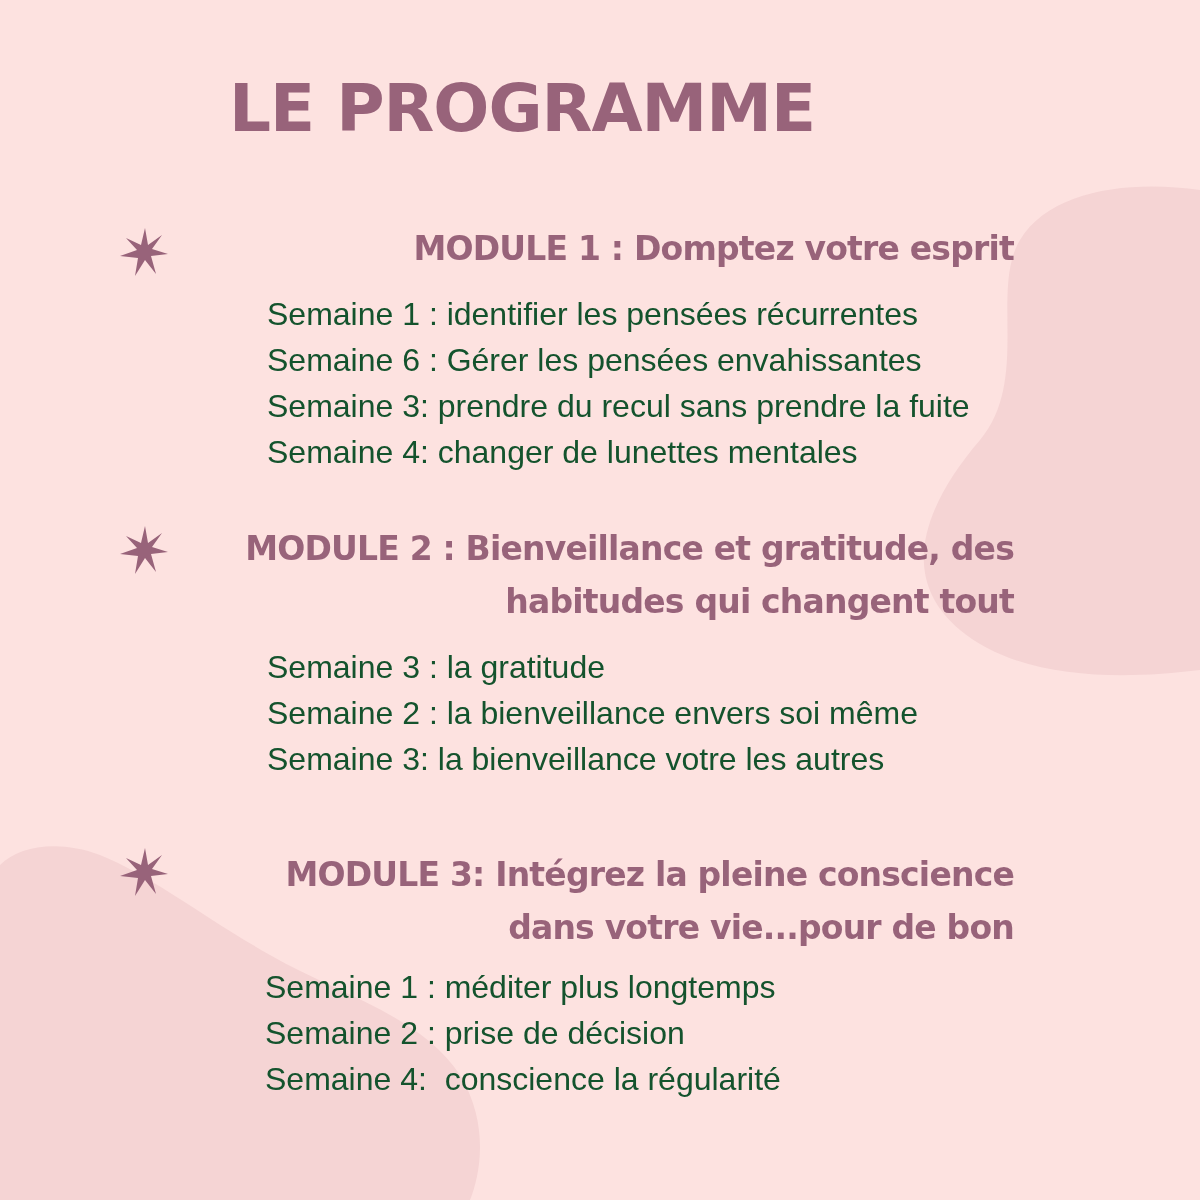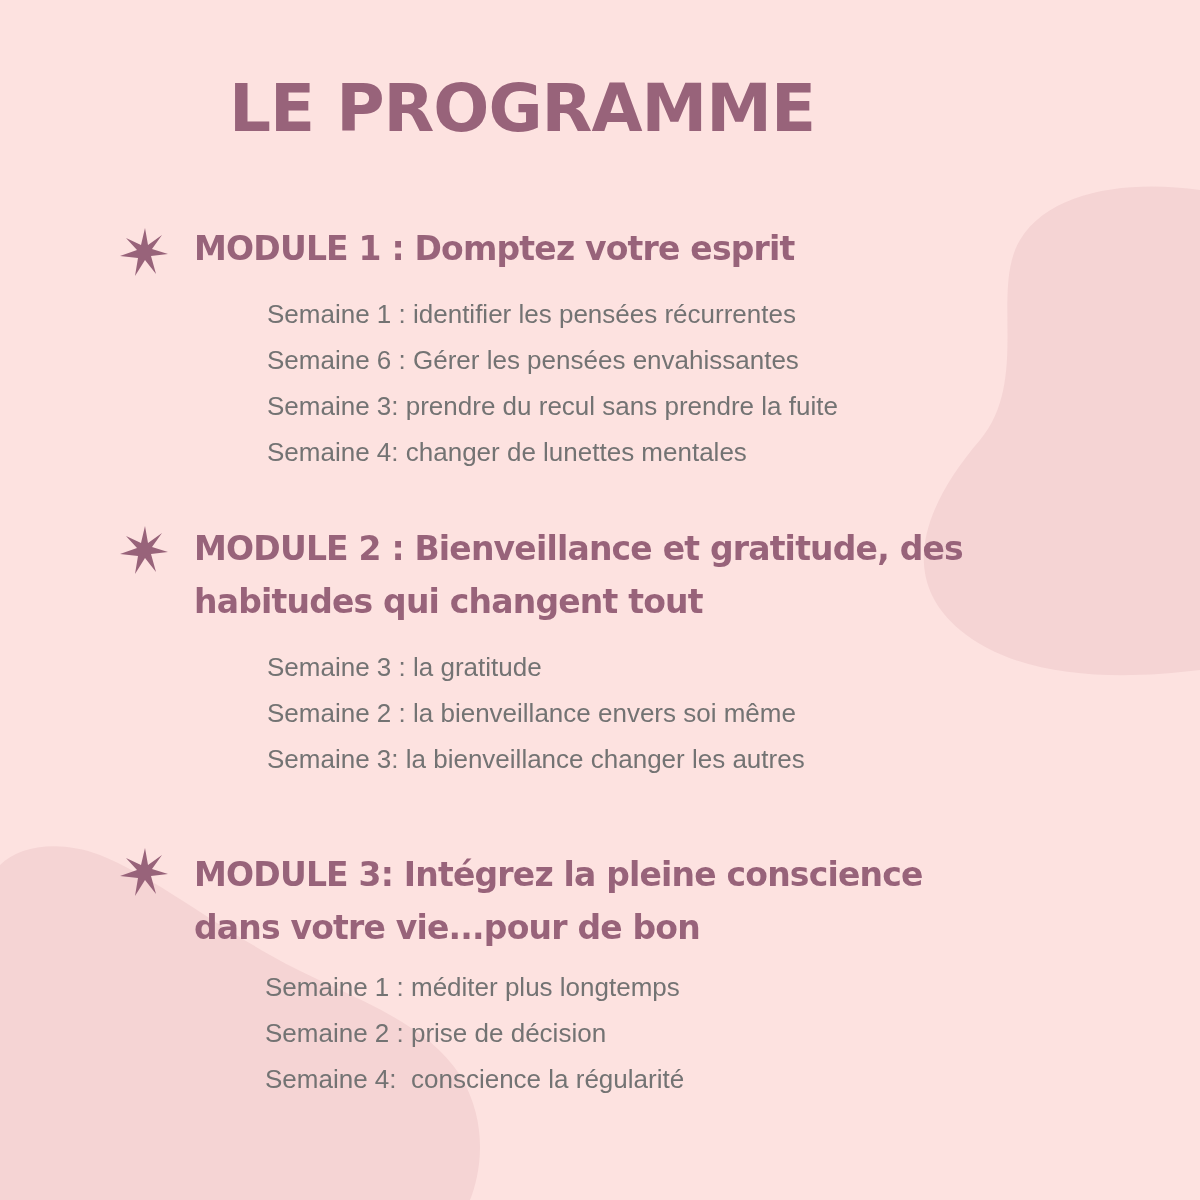--- a/index.html
+++ b/index.html
@@ -16,25 +16,26 @@
       font-size: 66px; letter-spacing: -1px; color: #98637a;
       z-index: 2;
     }
     .module { position: absolute; left: 0; width: 1200px; z-index: 2; }
     .star { position: absolute; left: 118px; width: 52px; height: 52px; }
     .module-title {
       position: absolute; left: 194px; width: 820px; margin: 0;
       font-family: "DejaVu Sans", sans-serif; font-weight: bold;
       font-size: 33px; line-height: 53px; letter-spacing: -0.8px;
       color: #98637a;
+      text-align: right;
     }
     .weeks { position: absolute; left: 267px; margin: 0; padding: 0; list-style: none; }
     .weeks li {
       font-family: "Liberation Sans", sans-serif;
-      font-size: 26px; line-height: 46px; color: #737373;
+      font-size: 32px; line-height: 46px; color: #14532d;
       white-space: pre;
     }
   </style>
 </head>
 <body>
 
 <svg class="blob" style="left:900px; top:180px;" width="300" height="520" viewBox="0 0 300 520">
   <path d="M300 10 C230 0 150 10 120 60 C90 110 130 200 80 260 C20 330 0 400 60 450 C120 500 220 500 300 490 Z" fill="#f5d4d4"></path>
 </svg>
 <svg class="blob" style="left:0px; top:845px;" width="500" height="355" viewBox="0 0 500 355">
@@ -57,21 +58,21 @@
 </section>
 
 <section class="module" style="top:522px;">
   <svg class="star" style="top:2px;" viewBox="0 0 52 52">
     <path d="M27 2 L30 19 L44 9 L34 23 L50 28 L33 30 L38 48 L27 34 L17 50 L20 32 L2 30 L19 24 L8 12 L23 19 Z" fill="#98637a"></path>
   </svg>
   <h2 class="module-title" style="top:0px;">MODULE 2 : Bienveillance et gratitude, des habitudes qui changent tout</h2>
   <ul class="weeks" style="top:122px;">
     <li>Semaine 3 : la gratitude</li>
     <li>Semaine 2 : la bienveillance envers soi même</li>
-    <li>Semaine 3: la bienveillance changer les autres</li>
+    <li>Semaine 3: la bienveillance votre les autres</li>
   </ul>
 </section>
 
 <section class="module" style="top:848px;">
   <svg class="star" style="top:-2px;" viewBox="0 0 52 52">
     <path d="M27 2 L30 19 L44 9 L34 23 L50 28 L33 30 L38 48 L27 34 L17 50 L20 32 L2 30 L19 24 L8 12 L23 19 Z" fill="#98637a"></path>
   </svg>
   <h2 class="module-title" style="top:0px;">MODULE 3: Intégrez la pleine conscience dans votre vie...pour de bon</h2>
   <ul class="weeks" style="top:116px; left:265px;">
     <li>Semaine 1 : méditer plus longtemps</li>

